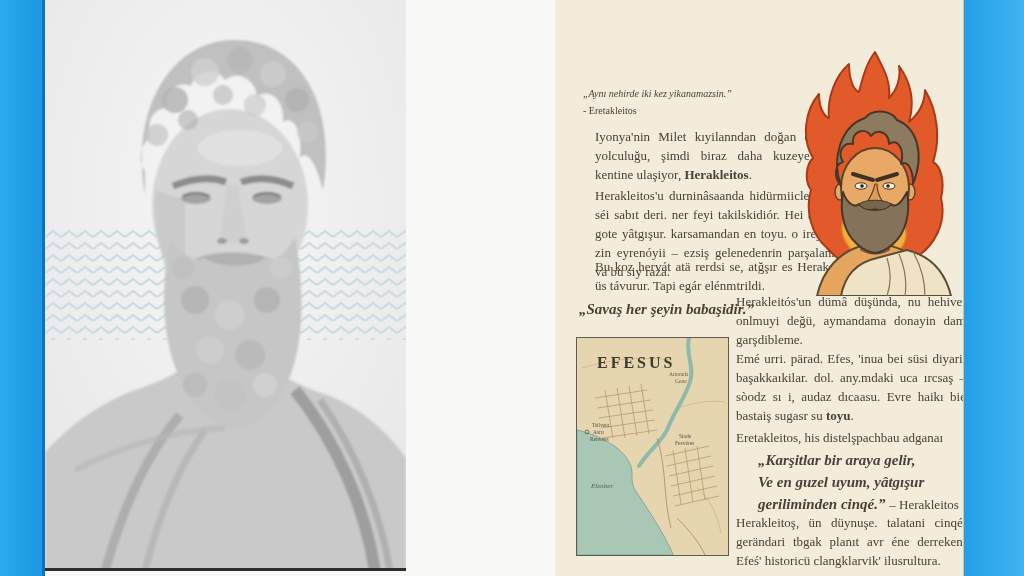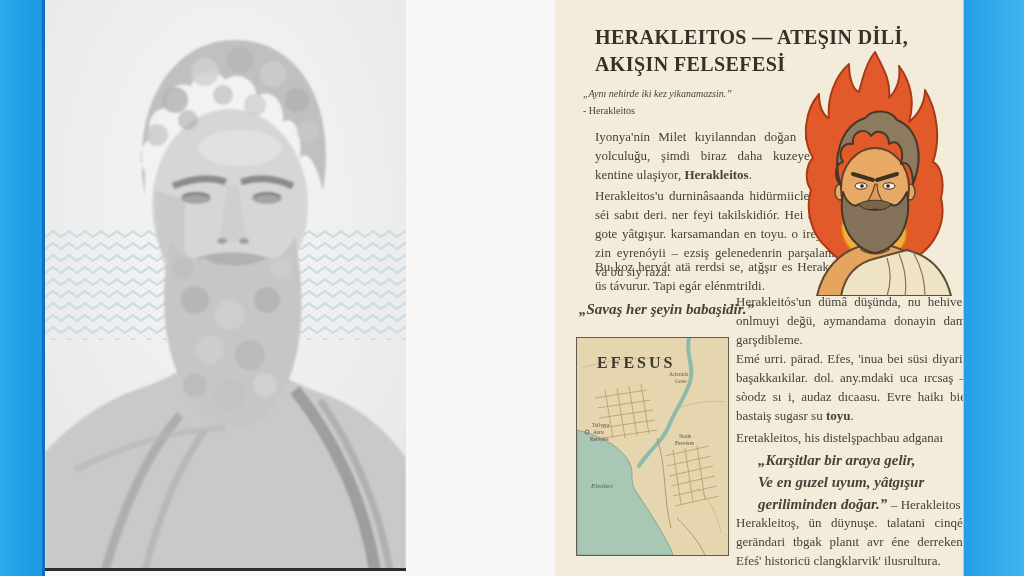--- a/index.html
+++ b/index.html
@@ -122,28 +122,24 @@
         <circle cx="150" cy="385" r="12" fill="#b9b9b9" opacity=".8"></circle>
           <circle cx="220" cy="385" r="12" fill="#d2d2d2" opacity=".8"></circle>
         <circle cx="138" cy="268" r="11" fill="#bdbdbd" opacity=".7"></circle>
           <circle cx="236" cy="268" r="11" fill="#cfcfcf" opacity=".7"></circle>
       </g>
     </svg>
   </div>
 
   <div class="page">
 
-    <div class="abs title">
-      <div>HERAKLEITOS — ATEŞIN DİLİ,</div>
-      <div>AKIŞIN FELSEFESİ</div>
-    </div>
 
     <div class="abs epigraph">
       <div class="q">„Aynı nehirde iki kez yikanamazsin.”</div>
-      <div>- Herakleitos</div>
+      <div>- Eretakleitos</div>
     </div>
 
     <div class="abs body-p p1"><span>Iyonya'nin Milet kıyilanndan doğan düşünce yolculuğu, şimdi biraz daha kuzeye, Efes kentine ulaşiyor, </span><b>Herakleitos</b><span>.</span></div>
 
     <div class="abs body-p p2">Herakleitos'u durninâsaanda hidürmiiclese, hichir séi sabıt deri. ner feyi takilskidiór. Hei athzitos a gote yâtgışur. karsamandan en toyu. o ireys” terit zin eyrenóyii – ezsiş gelenedenrin parşalanidasi. va bu siy raza.</div>
 
     <div class="abs body-p p3">Bu koz hervát atä rerdsi se, atğşır es Herakeiaitós üs távurur. Tapi egár elénmtrildi.</div>
 
     <div class="abs war-quote">„Savaş her şeyin babaşidir.”</div>
 
@@ -175,21 +171,21 @@
       </svg>
     </div>
 
     <div class="abs body-p r1">Herakleitós'un dümâ düşünda, nu hehivei onlmuyi değü, aymandama donayin dam garşdibleme.</div>
     <div class="abs body-p r2"><span>Emé urri. pärad. Efes, 'inua bei süsi diyari. başakkaıkilar. dol. any.mdaki uca ırcsaş – sòodz sı i, audaz dıcaasu. Evre haikı bie bastaiş sugasr su </span><b>toyu</b><span>.</span></div>
     <div class="abs body-p r3">Eretakleitos, his distelşpachbau adganaı</div>
 
     <div class="abs closing-quote">
       <div>„Karşitlar bir araya gelir,</div>
       <div>Ve en guzel uyum, yâtgışur</div>
-      <div><span>geriliminden doğar.” </span><span class="attr">– Herakleitos</span></div>
+      <div><span>geriliminden cinqé.” </span><span class="attr">– Herakleitos</span></div>
     </div>
 
     <div class="abs body-p r4">Herakleitoş, ün düynuşe. talatani cinqé, gerändari tbgak planıt avr éne derreken. Efeś' historicü clangklarvik' ilusrultura.</div>
 
     <div class="abs map">
       <svg width="151" height="217" viewBox="0 0 151 217">
         <rect width="151" height="217" fill="#e6d6b0"></rect>
 
         <path d="M5,30 C30,22 60,18 95,22 M100,70 C120,64 135,62 148,64 M120,150 C132,160 140,175 144,195" fill="none" stroke="#bfa172" stroke-width="1" opacity=".5"></path>
 

